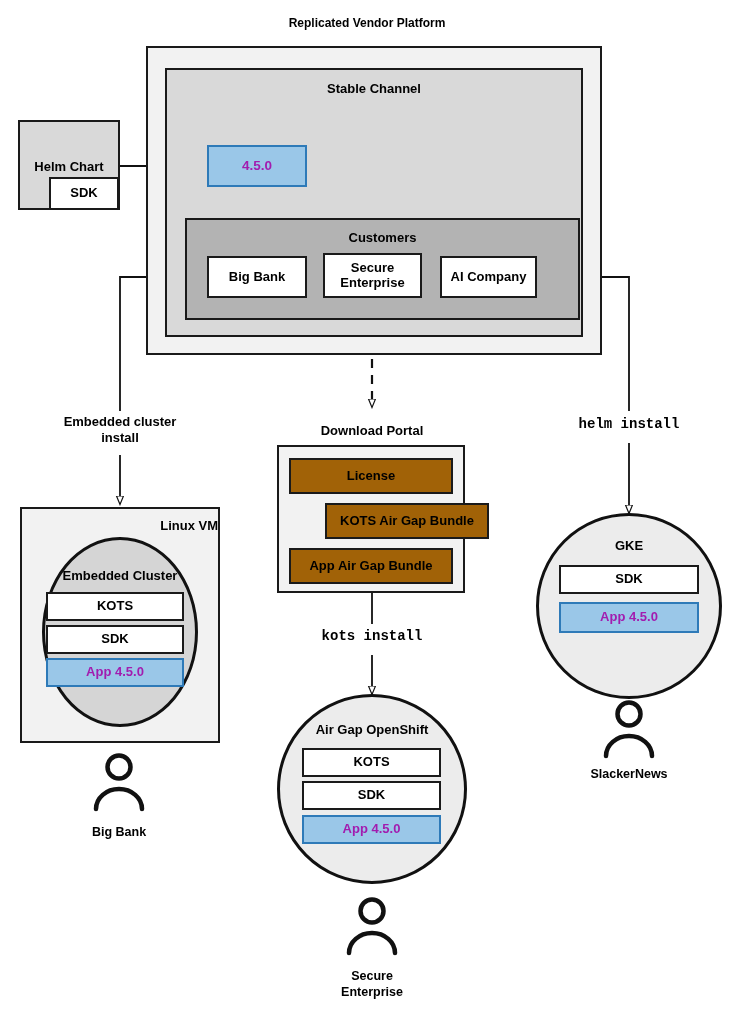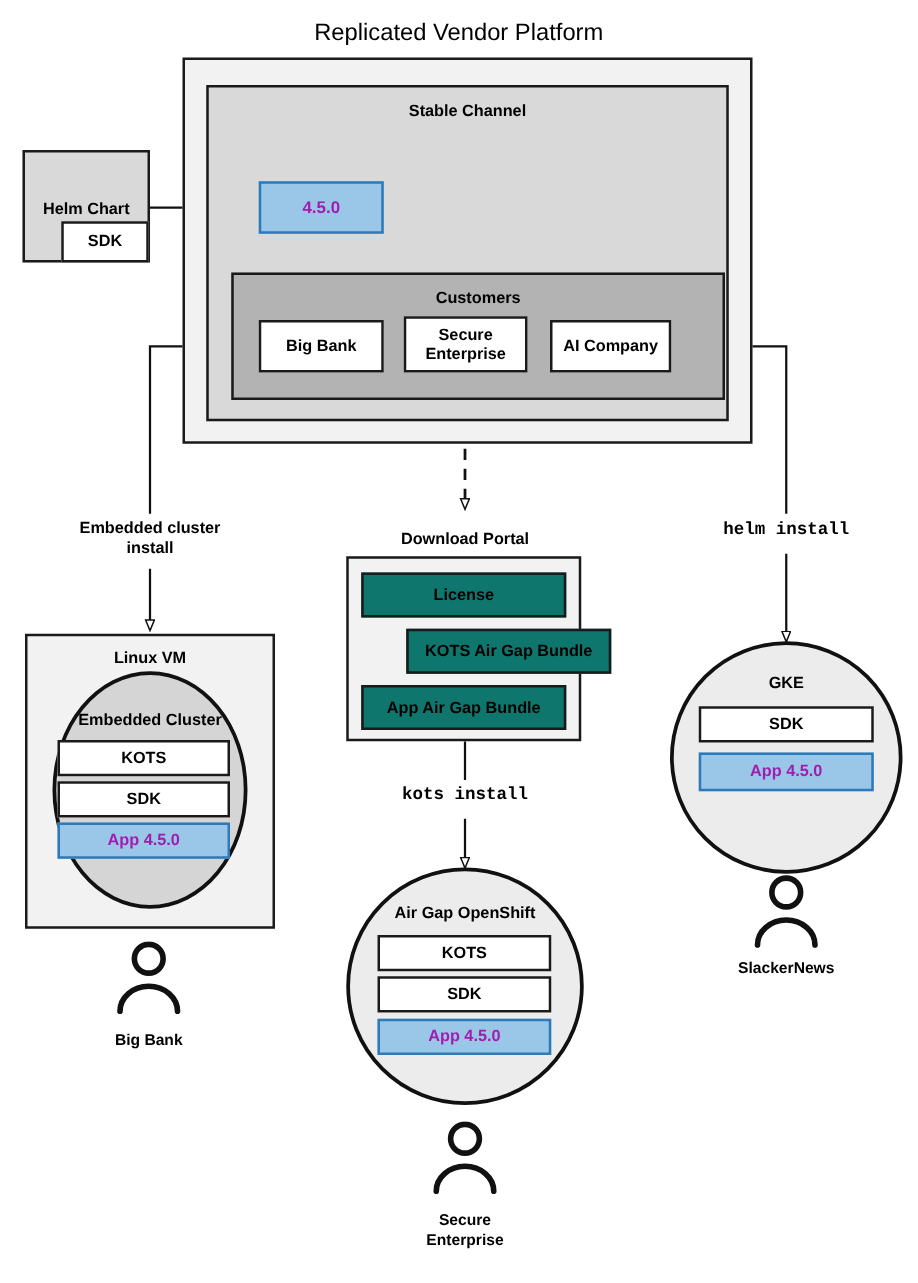--- a/index.html
+++ b/index.html
@@ -52,28 +52,28 @@
     font-family: "Liberation Mono", "DejaVu Sans Mono", monospace;
     font-weight: bold;
     font-size: 14px;
     letter-spacing: 0px;
   }
   .fill-outer  { background: #f2f2f2; }
   .fill-mid    { background: #d9d9d9; }
   .fill-inner  { background: #b3b3b3; }
   .fill-white  { background: #ffffff; }
   .fill-blue   { background: #9ac7e8; border-color: #2e7ab8; color: #a21caf; }
-  .fill-gray   { background: #0f766e; }
+  .fill-gray   { background: #a16207; }
 
   .title-top {
     position: absolute;
     width: 100%;
     text-align: center;
-    font-weight: normal;
-    font-size: 19px;
+    font-weight: bold;
+    font-size: 12px;
   }
   .grouptitle {
     position: absolute;
     width: 100%;
     text-align: center;
     font-weight: bold;
     font-size: 13px;
   }
   .circle {
     position: absolute;
@@ -152,21 +152,21 @@
   <div class="lbl mono" style="left:292px; top:628px; width:160px;">kots install</div>
   <div class="lbl mono" style="left:549px; top:416px; width:160px;">helm install</div>
 
   <div class="lbl" style="left:292px; top:423px; width:160px;">Download Portal</div>
   <div class="box fill-outer" style="left:277px; top:445px; width:188px; height:148px; display:block;"></div>
   <div class="box fill-gray" style="left:289px; top:458px; width:164px; height:36px;">License</div>
   <div class="box fill-gray" style="left:289px; top:503px; width:164px; height:36px;margin-left:36px;">KOTS Air Gap Bundle</div>
   <div class="box fill-gray" style="left:289px; top:548px; width:164px; height:36px;">App Air Gap Bundle</div>
 
   <div class="box fill-outer" style="left:20px; top:507px; width:200px; height:236px; display:block;">
-    <div style="position:absolute; left:0; right:0; top:10px; text-align:center; font-weight:bold; font-size:13px;">Linux VM</div>
+    <div style="position:absolute; left:0; right:0; top:10px; text-align:right; font-weight:bold; font-size:13px;">Linux VM</div>
   </div>
   <div class="circle" style="left:42px; top:537px; width:156px; height:190px; background:#d5d5d5;"></div>
   <div class="lbl" style="left:40px; top:568px; width:160px;">Embedded Cluster</div>
   <div class="box fill-white" style="left:46px; top:592px; width:138px; height:29px;">KOTS</div>
   <div class="box fill-white" style="left:46px; top:625px; width:138px; height:29px;">SDK</div>
   <div class="box fill-blue" style="left:46px; top:658px; width:138px; height:29px;">App 4.5.0</div>
 
   <svg class="person" style="left:88px; top:753px;" width="62" height="60" viewBox="0 0 62 60">
     <circle cx="31" cy="14" r="11.5" fill="none" stroke="#111111" stroke-width="4.5"></circle>
     <path d="M8,56 A23,20 0 0 1 54,56" fill="none" stroke="#111111" stroke-width="4.5" stroke-linecap="round"></path>

